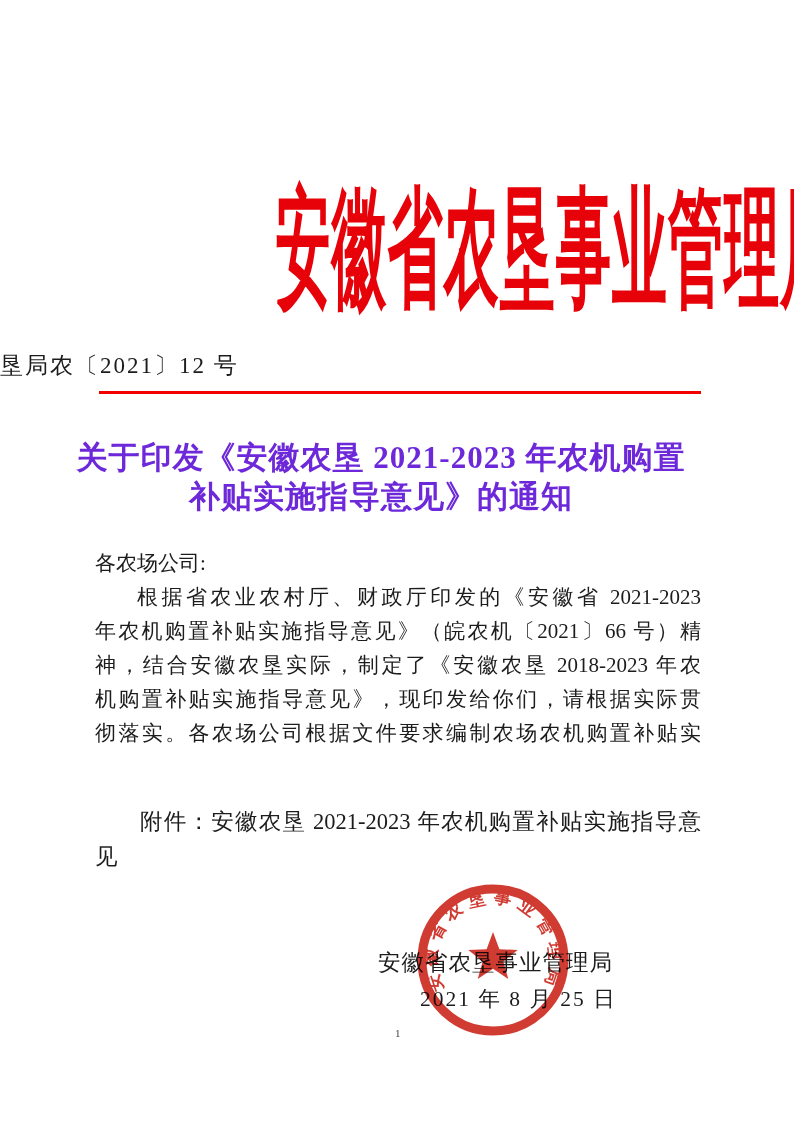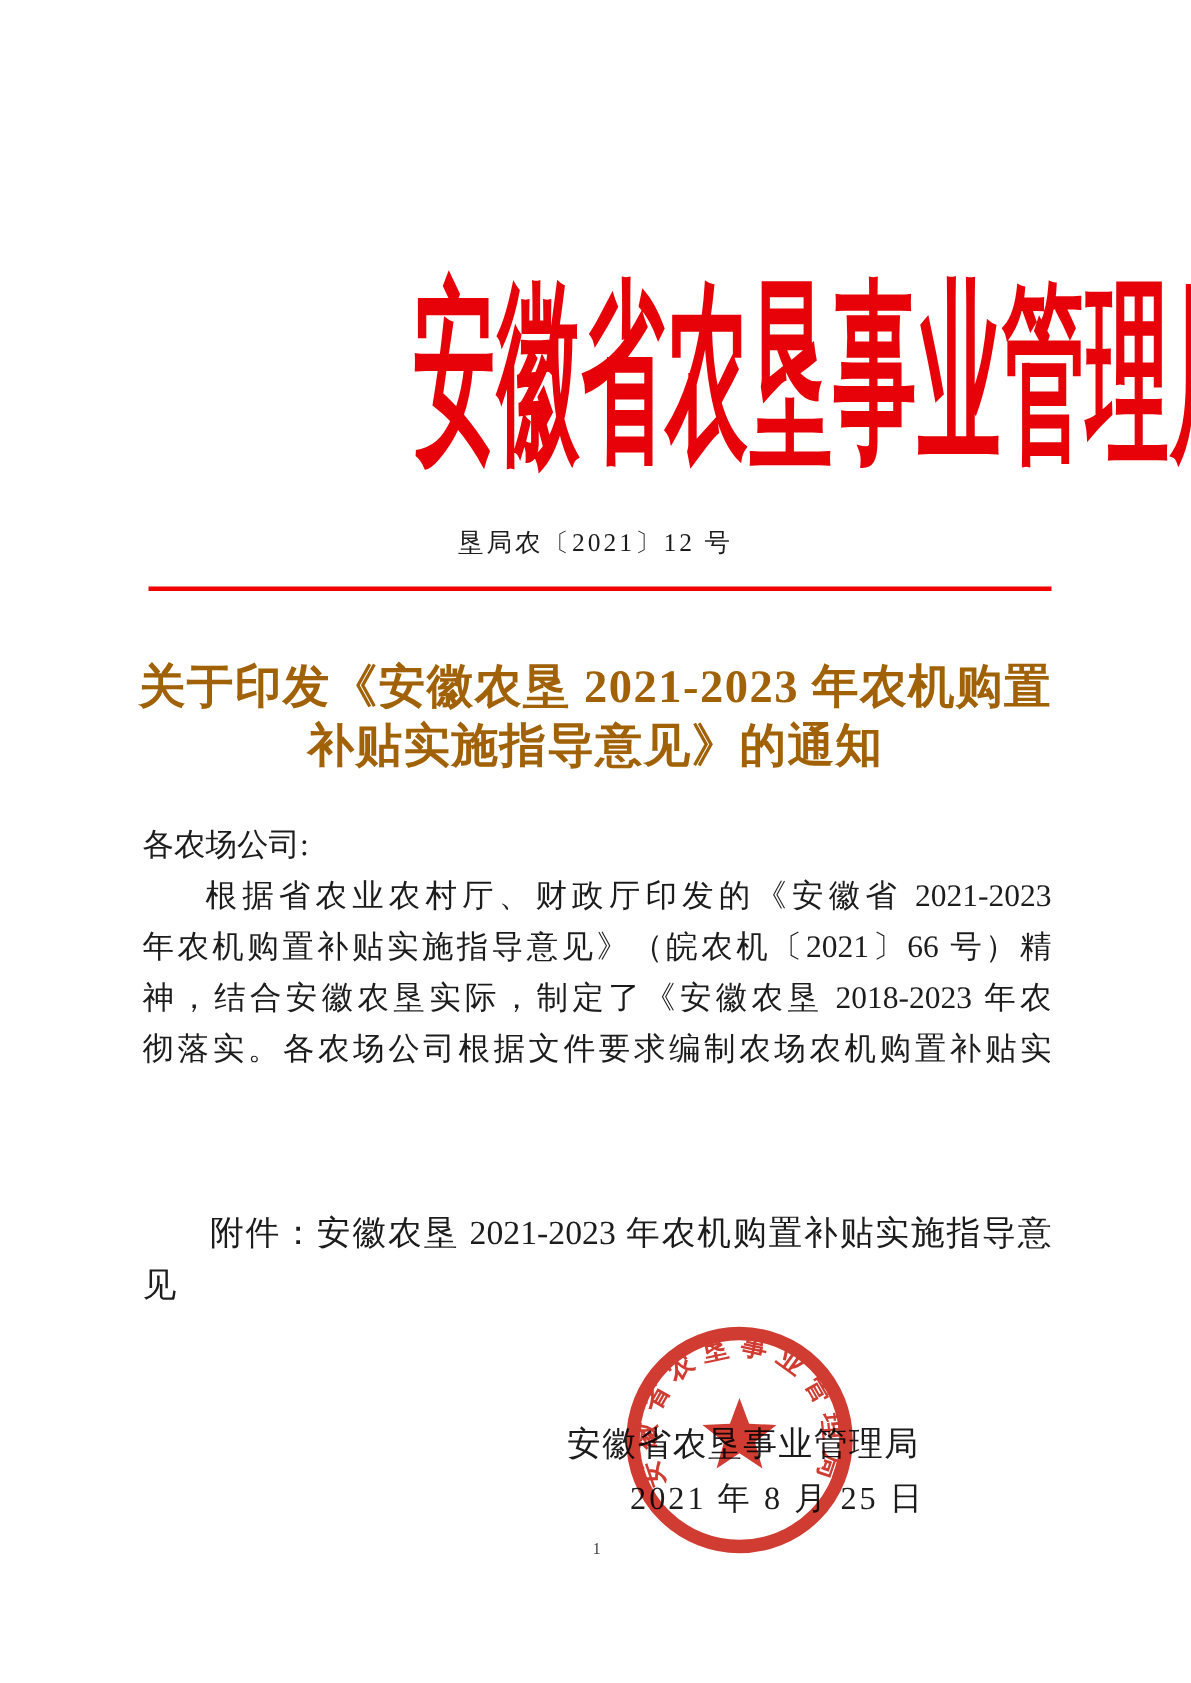--- a/index.html
+++ b/index.html
@@ -33,46 +33,45 @@
     transform-origin: center top;
     letter-spacing: 2px;
   }
 
   
   .docnum {
     position: absolute;
     top: 350px;
     left: 0;
     width: 100%;
-    text-align: center;
-    font-size: 17px;
+    font-size: 23px;
     letter-spacing: 2px;
   }
 
   
   .redline {
     position: absolute;
     top: 391px;
     left: 99px;
     width: 602px;
     height: 3px;
     background: #f20000;
   }
 
   
   .title {
     position: absolute;
     top: 438px;
-    left: 60px;
+    left: 44px;
     width: 674px;
     text-align: center;
     font-size: 31px;
     line-height: 39px;
     font-weight: bold;
-    color: #a16207;
+    color: #6d28d9;
     letter-spacing: 1px;
   }
 
   
   .bodyblock {
     position: absolute;
     top: 546px;
     left: 95px;
     width: 606px;
     font-size: 21px;
@@ -150,20 +149,21 @@
   <div class="title">
     <div>关于印发《安徽农垦 2021-2023 年农机购置</div>
     <div>补贴实施指导意见》的通知</div>
   </div>
 
   <div class="bodyblock">
     <div class="line">各农场公司:</div>
     <div class="line just indent">根据省农业农村厅、财政厅印发的《安徽省 2021-2023</div>
     <div class="line just">年农机购置补贴实施指导意见》（皖农机〔2021〕66 号）精</div>
     <div class="line just">神，结合安徽农垦实际，制定了《安徽农垦 2018-2023 年农</div>
+    <div class="line just">机购置补贴实施指导意见》，现印发给你们，请根据实际贯</div>
     <div class="line just">彻落实。各农场公司根据文件要求编制农场农机购置补贴实</div>
   </div>
 
   <div class="attachblock">
     <div class="line just indent">附件：安徽农垦 2021-2023 年农机购置补贴实施指导意</div>
     <div class="line">见</div>
   </div>
 
   <div class="sig-org">安徽省农垦事业管理局</div>
 

